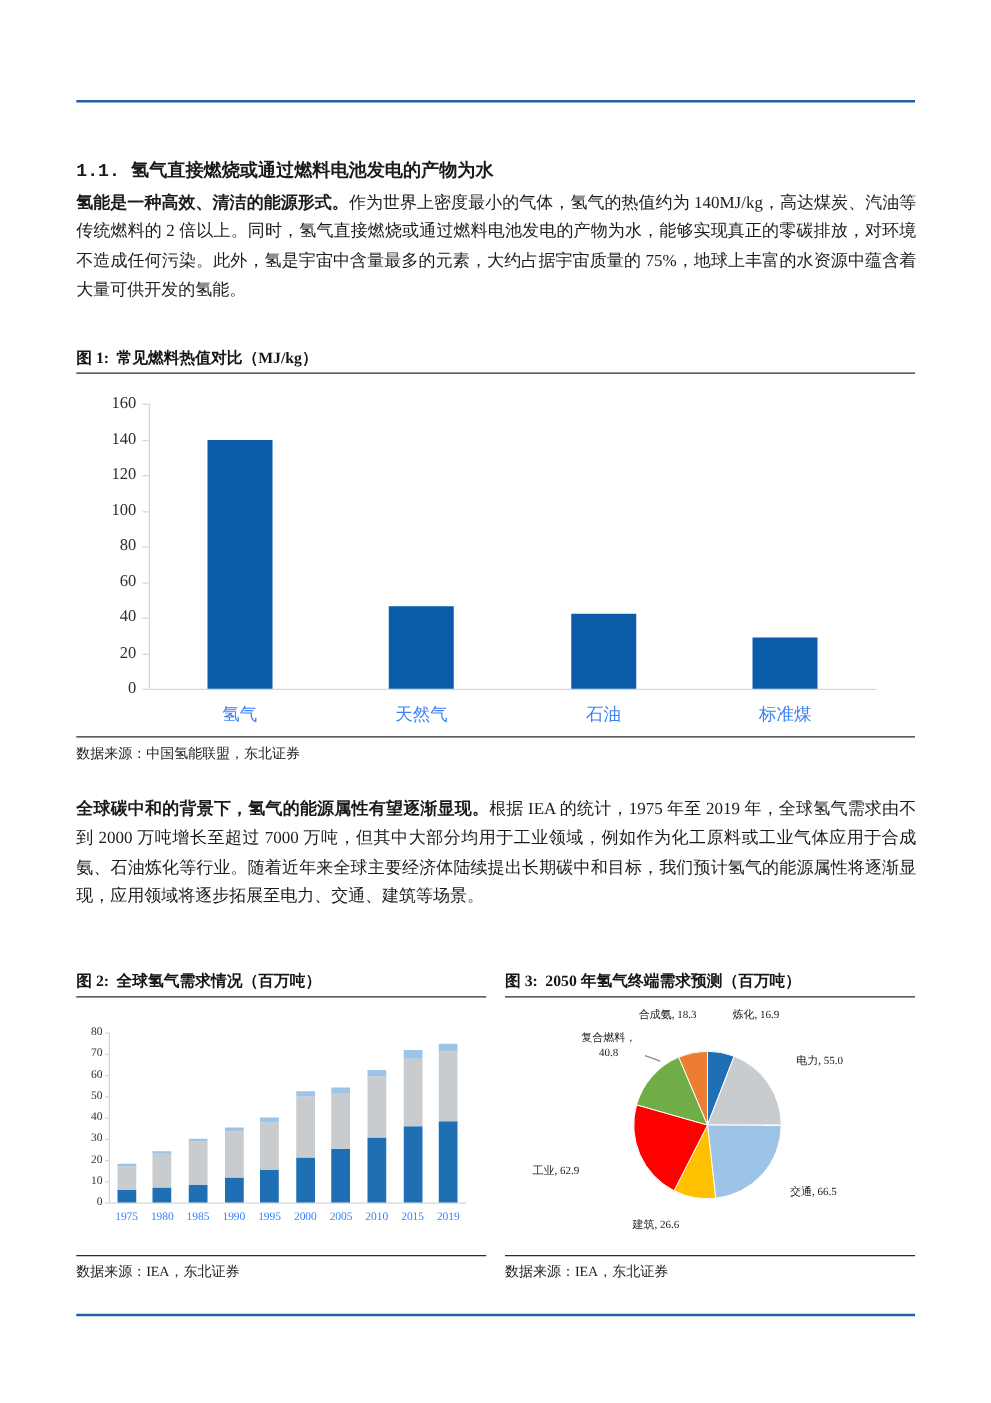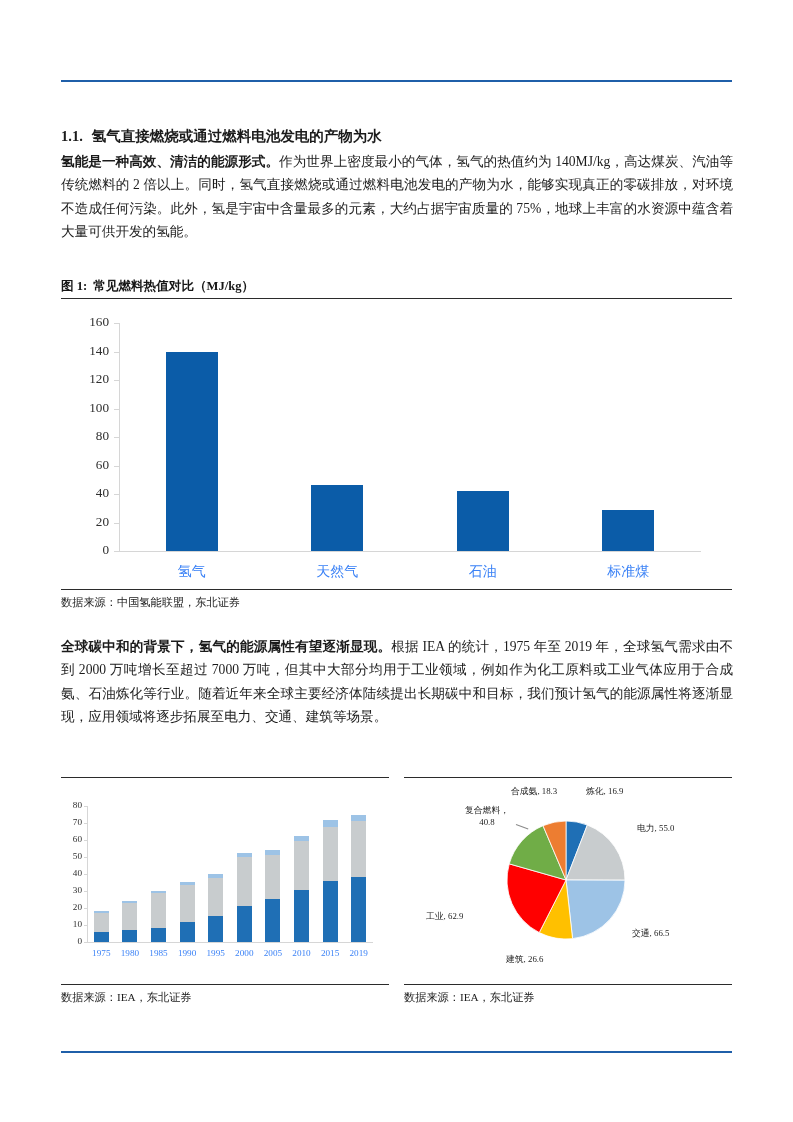--- a/index.html
+++ b/index.html
@@ -51,21 +51,21 @@
   .h2 {
     position: absolute;
     left: 61px;
     top: 127px;
     width: 671px;
     font-size: 14.5px;
     font-weight: bold;
     color: #1b1b1b;
     white-space: nowrap;
   }
-  .h2 .num { margin-right: 9px; }
+  .h2 .num { margin-right: 9px; font-family: Liberation Mono, monospace; }
 
   
   .para {
     position: absolute;
     font-size: 13.6px;
     line-height: 23.4px;
     text-align: justify;
     color: #1b1b1b;
   }
   .para b { font-weight: bold; }
@@ -226,20 +226,23 @@
           <div class="xtick-label" style="left: 494.5px; top: 250px; width: 145.5px;">标准煤</div>
         </div>
     </div>
     <div class="fig-srcbar"></div>
     <div class="fig-src">数据来源：中国氢能联盟，东北证券</div>
   </div>
 
   <div class="para" id="para-2"><b>全球碳中和的背景下，氢气的能源属性有望逐渐显现。</b><span>根据 IEA 的统计，1975 年至 2019 年，全球氢气需求由不到 2000 万吨增长至超过 7000 万吨，但其中大部分均用于工业领域，例如作为化工原料或工业气体应用于合成氨、石油炼化等行业。随着近年来全球主要经济体陆续提出长期碳中和目标，我们预计氢气的能源属性将逐渐显现，应用领域将逐步拓展至电力、交通、建筑等场景。</span></div>
 
   <div class="fig" id="fig2">
+    <div class="fig-title">
+      <span class="lbl">图 2:</span><span>全球氢气需求情况（百万吨）</span>
+    </div>
     <div class="fig-titlebar"></div>
     <div class="fig-body">
       <div class="plot" id="chart2">
           <div class="axis-line" style="left: 26px; top: 24px; width: 1px; height: 136px;"></div>
           <div class="axis-line" style="left: 26px; top: 160px; width: 286px; height: 1px;"></div>
           <div class="tick-mark" style="left: 23px; top: 160px; width: 3px; height: 1px;"></div>
           <div class="ytick-label" style="left: 3px; top: 154px;">0</div>
           <div class="tick-mark" style="left: 23px; top: 143px; width: 3px; height: 1px;"></div>
           <div class="ytick-label" style="left: 3px; top: 137px;">10</div>
           <div class="tick-mark" style="left: 23px; top: 126px; width: 3px; height: 1px;"></div>
@@ -296,20 +299,23 @@
           <div class="bar" style="left: 290.2px; top: 39.13px; width: 15px; height: 55.76px; background: rgb(200, 204, 206);"></div>
           <div class="bar" style="left: 290.2px; top: 33.35px; width: 15px; height: 5.78px; background: rgb(157, 195, 230);"></div>
           <div class="xtick-label" style="left: 283.4px; top: 166px; width: 28.6px;">2019</div>
         </div>
     </div>
     <div class="fig-srcbar"></div>
     <div class="fig-src">数据来源：IEA，东北证券</div>
   </div>
 
   <div class="fig" id="fig3">
+    <div class="fig-title">
+      <span class="lbl">图 3:</span><span>2050 年氢气终端需求预测（百万吨）</span>
+    </div>
     <div class="fig-titlebar"></div>
     <div class="fig-body">
       <div class="plot" id="chart3">
           <svg width="328" height="200" style="position: absolute; left: 0px; top: 0px;">
             <path d="M 162 98 L 162 39 A 59 59 0 0 1 183.33451157266848 42.99237674689375 Z" fill="#1f6fb5" stroke="#ffffff" stroke-width="0.8"></path>
             <path d="M 162 98 L 183.33451157266848 42.99237674689375 A 59 59 0 0 1 220.99968187332448 98.19374944259951 Z" fill="#c8ccce" stroke="#ffffff" stroke-width="0.8"></path>
             <path d="M 162 98 L 220.99968187332448 98.19374944259951 A 59 59 0 0 1 168.57381451348064 156.6326271178629 Z" fill="#9dc3e6" stroke="#ffffff" stroke-width="0.8"></path>
             <path d="M 162 98 L 168.57381451348064 156.6326271178629 A 59 59 0 0 1 135.2433365803958 150.58403714674267 Z" fill="#ffc000" stroke="#ffffff" stroke-width="0.8"></path>
             <path d="M 162 98 L 135.2433365803958 150.58403714674267 A 59 59 0 0 1 105.24813033532462 81.8685000832626 Z" fill="#ff0000" stroke="#ffffff" stroke-width="0.8"></path>
             <path d="M 162 98 L 105.24813033532462 81.8685000832626 A 59 59 0 0 1 138.98980615755184 43.672005564967144 Z" fill="#70ad47" stroke="#ffffff" stroke-width="0.8"></path>

